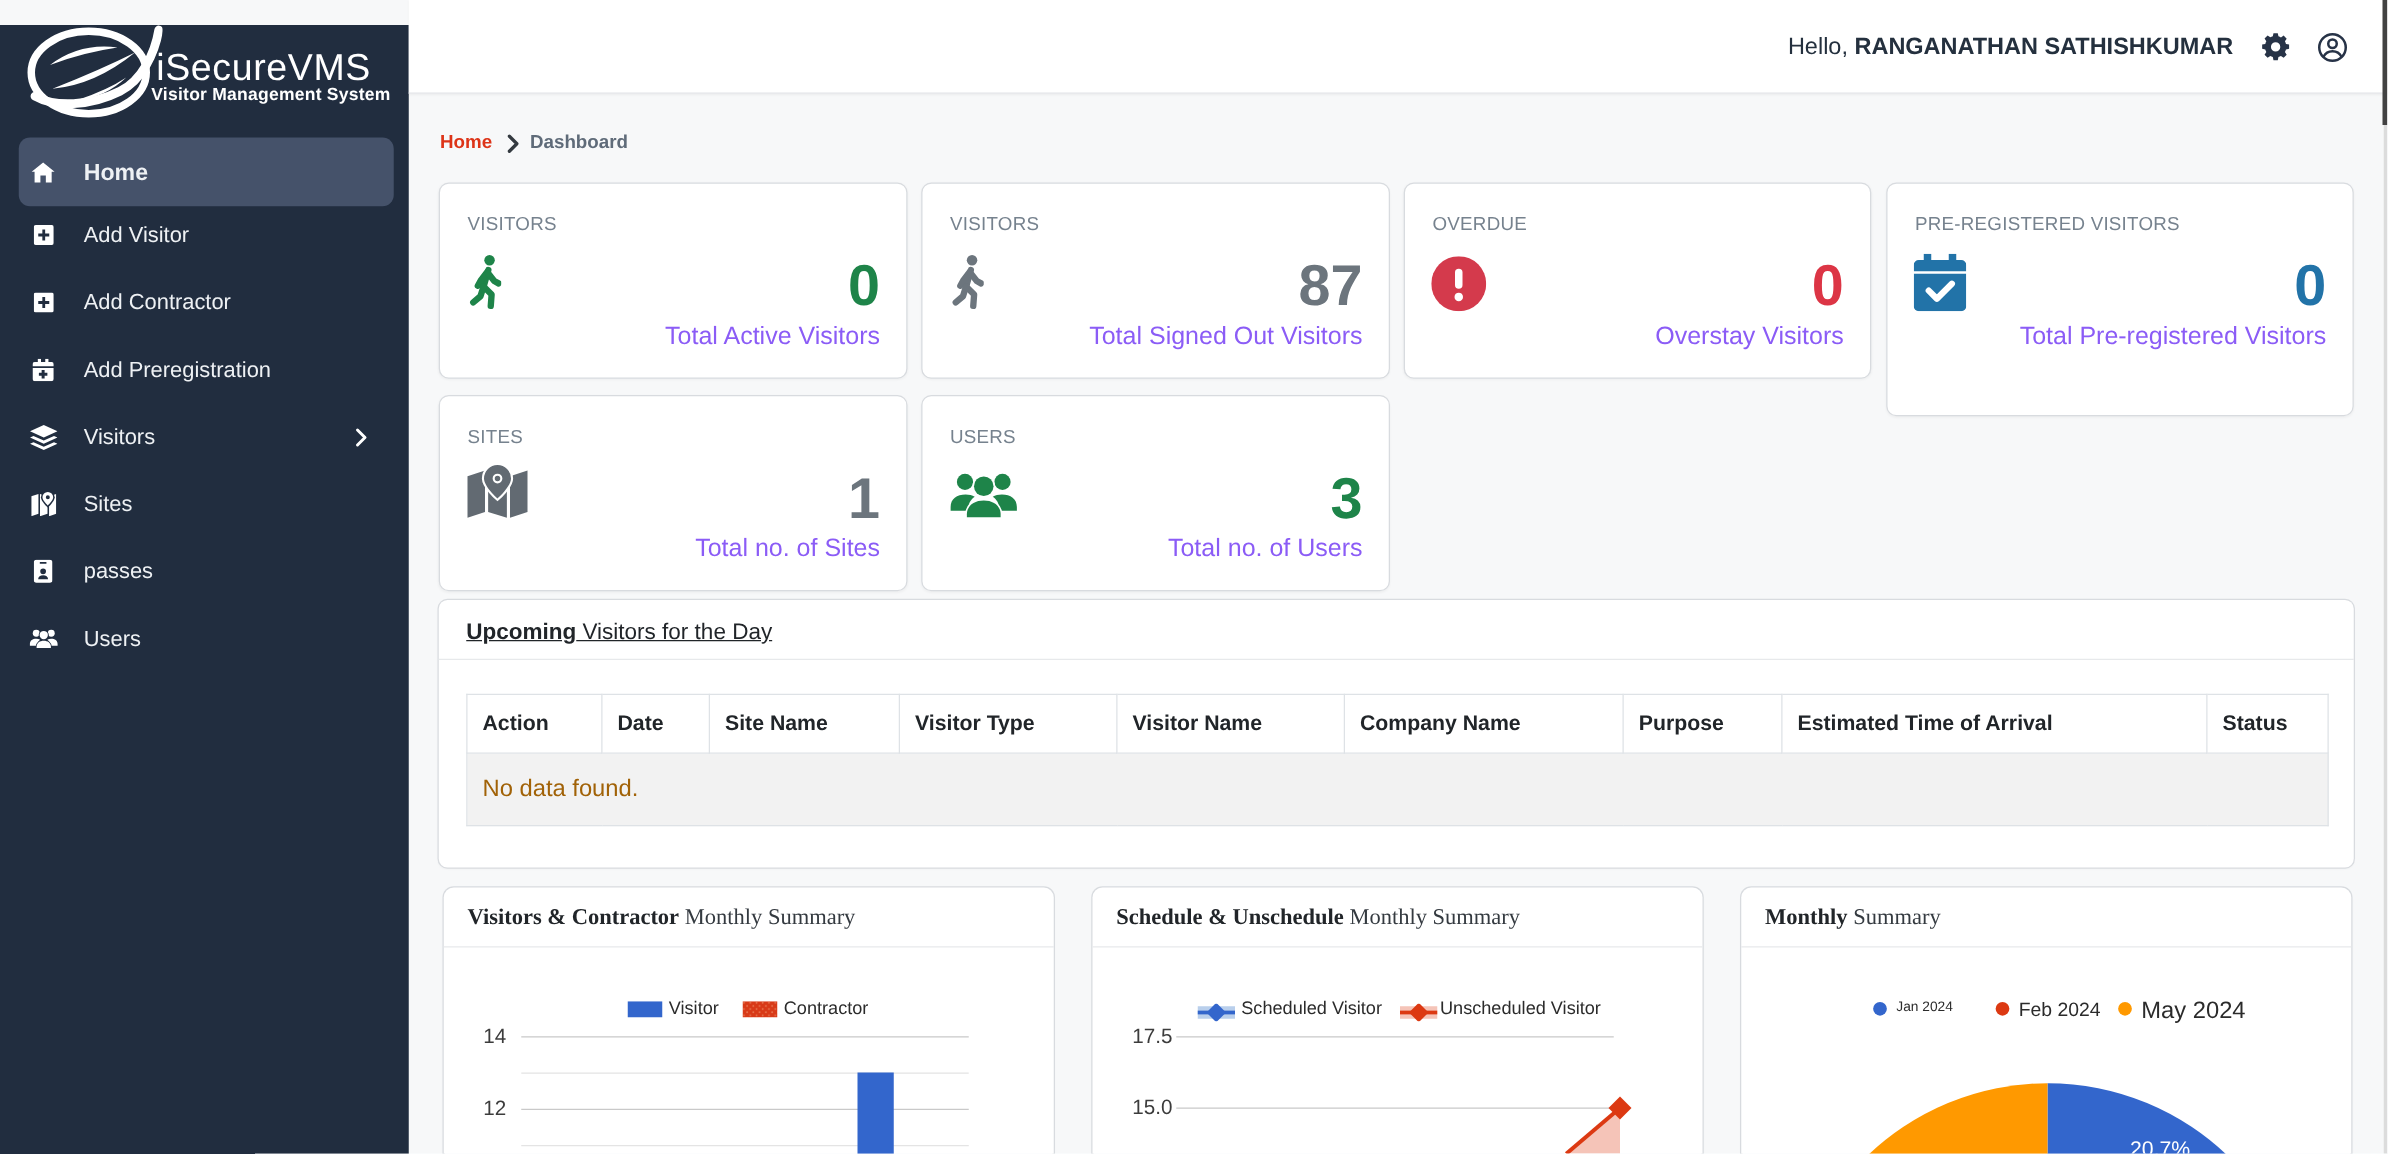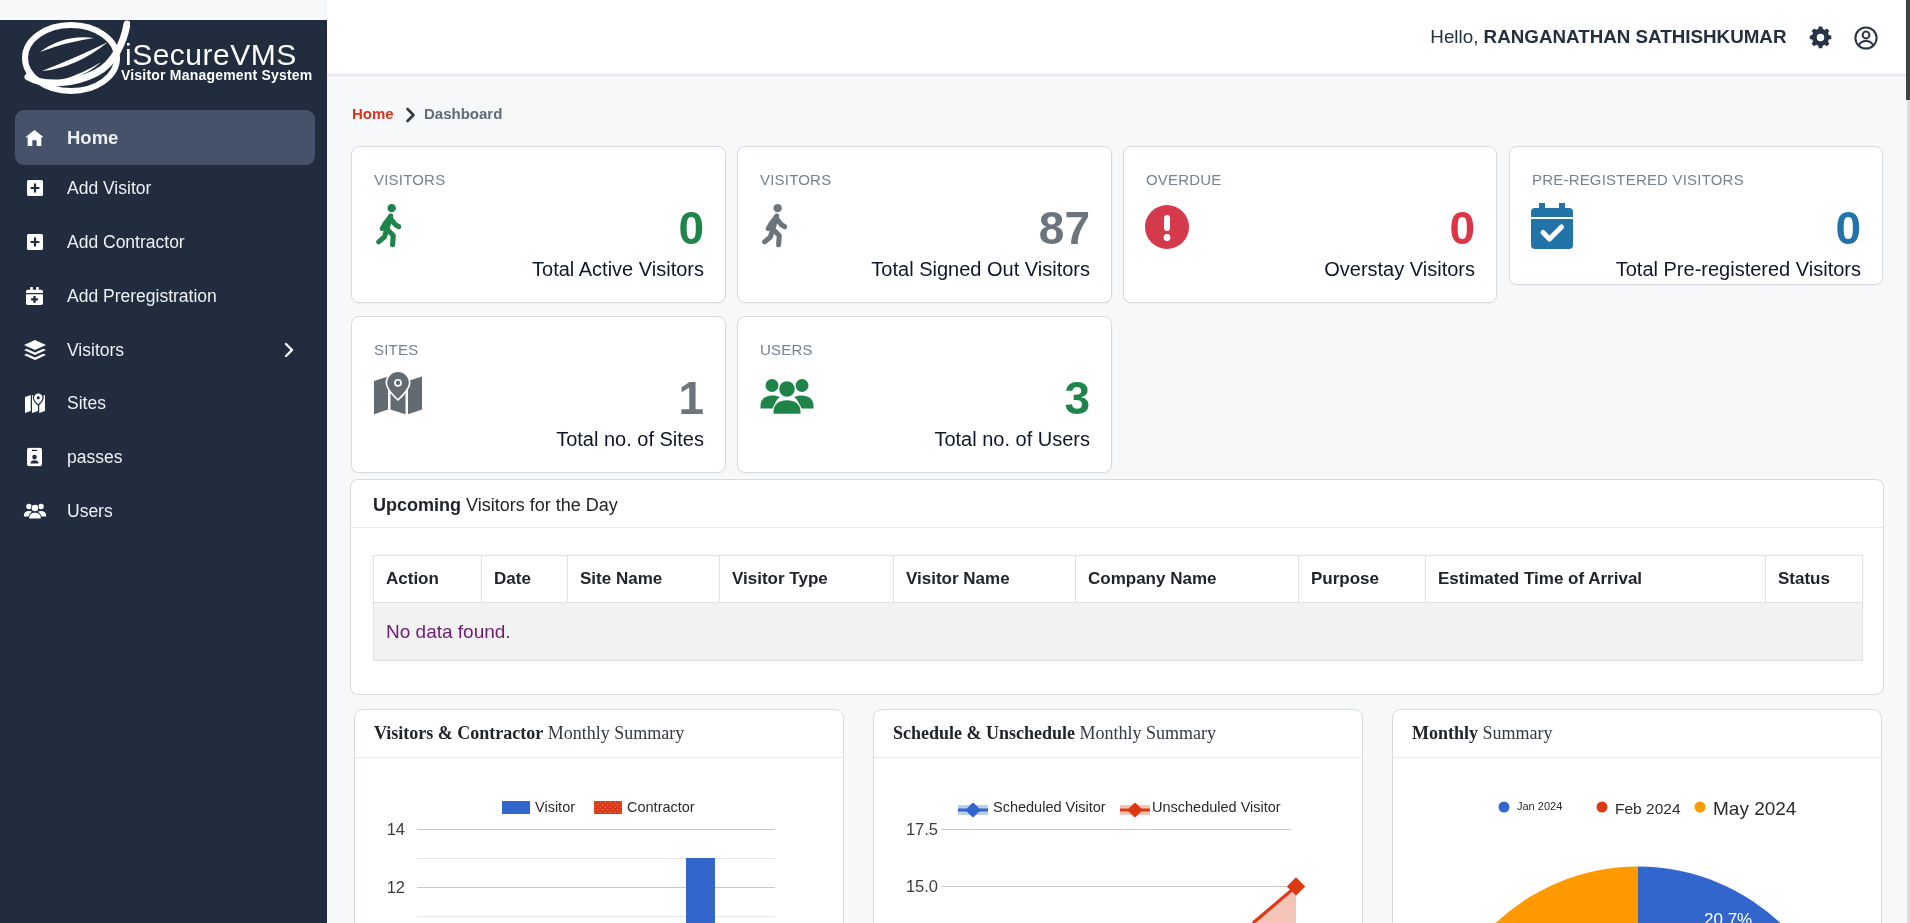--- a/index.html
+++ b/index.html
@@ -19,32 +19,32 @@
 #hello { position:absolute; right:123.5px; top:26px; font-size:18.8px; color:#24303e; white-space:nowrap; }
 
 #bc-home { position:absolute; left:352px; top:105px; font-size:15px; font-weight:700; color:#dd3418; }
 #bc-sep { position:absolute; left:404.5px; top:107px; }
 #bc-dash { position:absolute; left:424px; top:105px; font-size:15px; font-weight:700; color:#5f6b79; }
 
 .card { position:absolute; background:#fff; border:1px solid #d8dbdf; border-radius:8px; box-shadow:0 1px 2px rgba(0,0,0,0.04); }
 .stitle { position:absolute; left:22px; top:24px; font-size:15px; color:#76828e; letter-spacing:0.2px; }
 .sicon { position:absolute; left:21px; top:56px; }
 .snum { position:absolute; right:21px; top:58px; font-size:46px; font-weight:700; line-height:46px; }
-.slabel { position:absolute; right:21px; top:111px; font-size:20px; color:#0f172a; }
+.slabel { position:absolute; right:21px; top:111px; font-size:20px; color:#8b5cf6; }
 .c-green { color:#1e8449; }
 .c-gray { color:#6c757d; }
 .c-red { color:#dc3545; }
 .c-blue { color:#2273a8; }
 
 #panel { position:absolute; left:351px; top:480px; width:1532px; height:214px; background:#fff; border-radius:7px; box-shadow:0 0 0 1px #d8dbdf, 0 1px 2px rgba(0,0,0,0.04); }
 #panel-h { position:absolute; left:0; top:0; width:100%; height:48px; border-bottom:1px solid #e7e9eb; }
-#panel-title { position:absolute; left:22px; top:15px; font-size:18px; color:#212529; }
+#panel-title { position:absolute; left:22px; top:15px; font-size:18px; color:#212529;text-decoration:underline; }
 table#tbl { position:absolute; left:22px; top:75px; width:1489px; border-collapse:collapse; table-layout:fixed; }
 #tbl th { border:1px solid #dee2e6; font-size:17px; font-weight:700; color:#212529; text-align:left; padding:12px 12px; height:47px; background:#fff; }
-#tbl td { border:1px solid #dee2e6; font-size:19px; color:#701a75; text-align:left; padding:15px 12px; height:58px; background:#f2f2f2; }
+#tbl td { border:1px solid #dee2e6; font-size:19px; color:#a16207; text-align:left; padding:15px 12px; height:58px; background:#f2f2f2; }
 
 .chartcard { position:absolute; top:710px; width:488px; height:240px; background:#fff; border-radius:8px 8px 0 0; box-shadow:0 0 0 1px #d8dbdf, 0 1px 2px rgba(0,0,0,0.04); }
 .ch-head { position:absolute; left:0; top:0; width:100%; height:48px; border-bottom:1px solid #e7e9eb; }
 .ch-title { position:absolute; left:19px; top:13px; font-size:18px; color:#343a40;font-family:Liberation Serif, serif; }
 .ch-title b { color:#212529; }
 .gline { position:absolute; height:1px; background:#c9c9c9; }
 .glineL { position:absolute; height:1px; background:#e4e4e4; }
 .ylab { position:absolute; font-size:16.5px; color:#3c3c3c; text-align:right; width:44px; }
 .legtxt { position:absolute; font-size:14.5px; color:#2b2b2b; }
 
@@ -183,21 +183,21 @@
   <div class="card" style="left:1123px;top:146px;width:374px;height:157px">
     <div class="stitle">OVERDUE</div>
     <svg class="sicon" style="top:58px" width="44" height="44" viewBox="0 0 44 44">
         <circle cx="22" cy="22" r="22" fill="#d43a4c"></circle>
         <rect x="19" y="10" width="6" height="16" rx="3" fill="#fff"></rect>
         <circle cx="22" cy="32.5" r="3.4" fill="#fff"></circle>
       </svg>
     <div class="snum c-red">0</div>
     <div class="slabel">Overstay Visitors</div>
   </div>
-  <div class="card" style="left:1509px;top:146px;width:374px;height:139px">
+  <div class="card" style="left:1509px;top:146px;width:374px;height:187px">
     <div class="stitle">PRE-REGISTERED VISITORS</div>
     <svg class="sicon" style="top:56px" width="42" height="46" viewBox="0 0 42 46">
         <path d="M8 0 h6 v5 h14 V0 h6 v5 h4 a4 4 0 0 1 4 4 v5 H0 V9 a4 4 0 0 1 4 -4 h4 Z" fill="#2273a8"></path>
         <path d="M0 16 h42 v26 a4 4 0 0 1 -4 4 H4 a4 4 0 0 1 -4 -4 Z" fill="#2273a8"></path>
         <path d="M12 29.5 L18.5 36 L30.5 24" fill="none" stroke="#fff" stroke-width="5" stroke-linecap="round" stroke-linejoin="round"></path>
       </svg>
     <div class="snum c-blue">0</div>
     <div class="slabel">Total Pre-registered Visitors</div>
   </div>
   <div class="card" style="left:351px;top:316px;width:375px;height:157px">

